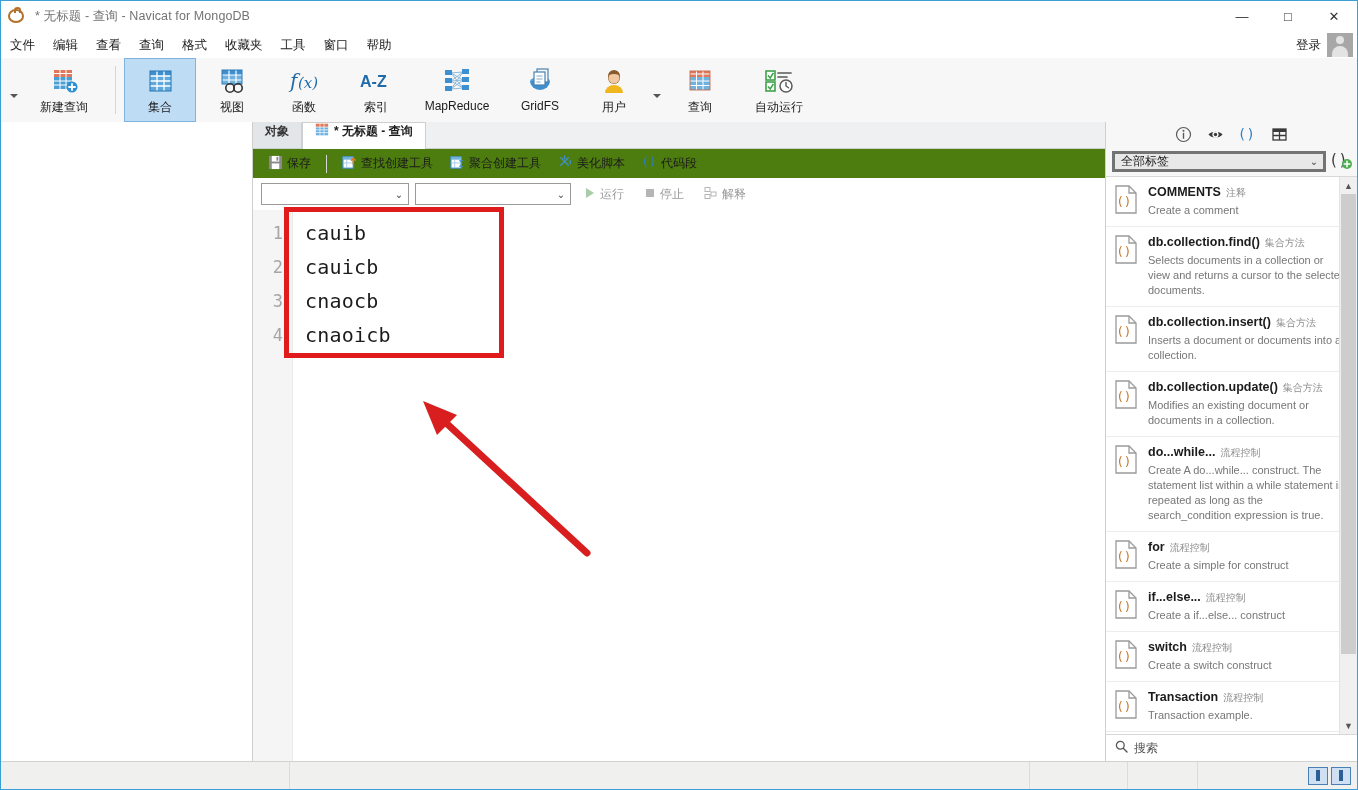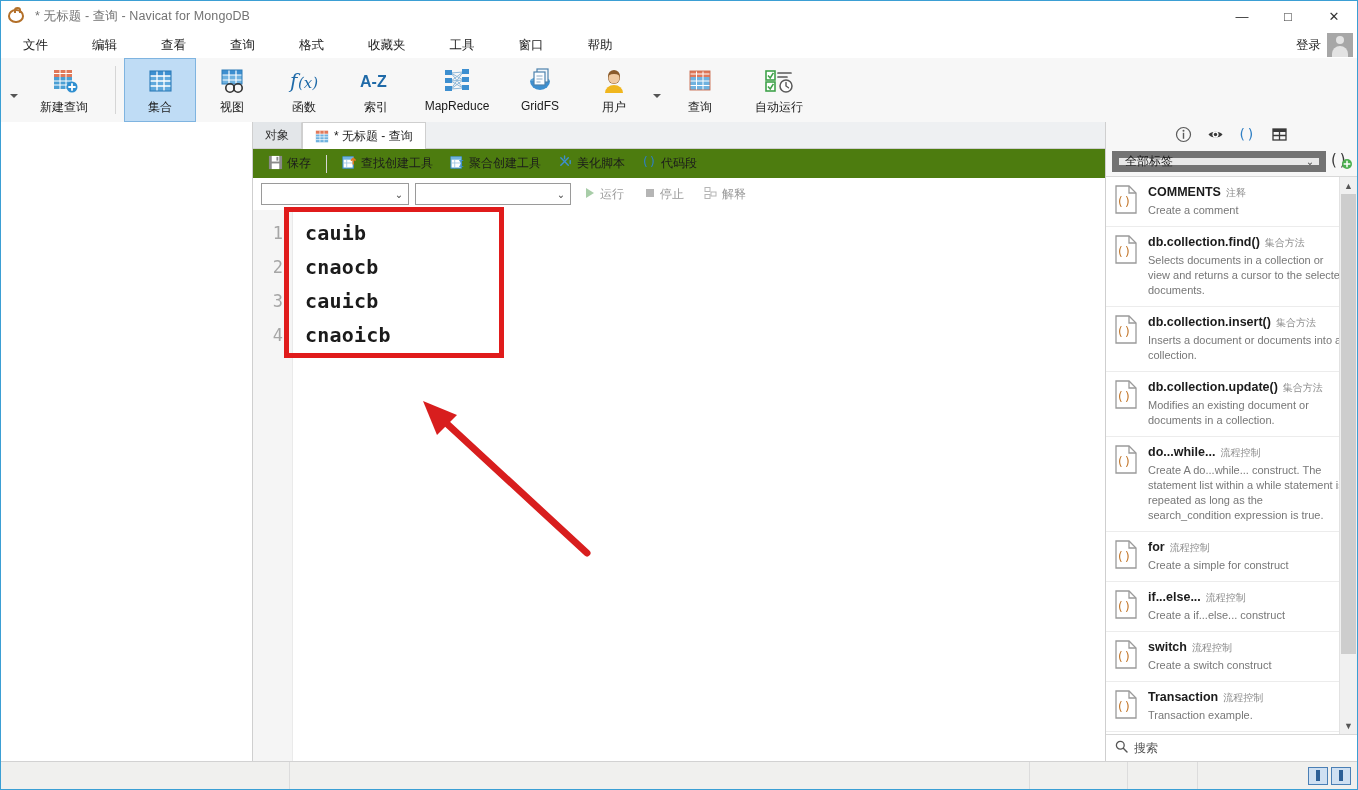--- a/index.html
+++ b/index.html
@@ -20,21 +20,21 @@
               border-radius:50% 50% 48% 48%;box-sizing:border-box;}
   .logo .ring:after{content:"";position:absolute;left:4px;top:-4px;width:7px;height:6px;
               border:2.4px solid #b3702a;border-bottom:none;border-radius:50% 50% 0 0;box-sizing:border-box;}
   .title-text{font-size:12.5px;color:#737373;letter-spacing:.1px;}
   .wincontrols{margin-left:auto;display:flex;height:30px;}
   .wc{width:46px;height:30px;display:flex;align-items:center;justify-content:center;
       font-size:13px;color:#333;}
 
   
   .menubar{height:26px;display:flex;align-items:center;background:#fff;position:relative;}
-  .menu-item{padding:3px 22px;font-size:12.5px;color:#1b1b1b;cursor:default;}
+  .menu-item{padding:3px 9px;font-size:12.5px;color:#1b1b1b;cursor:default;}
   .menu-right{margin-left:auto;display:flex;align-items:center;padding-right:4px;}
   .login-text{font-size:12.5px;color:#1b1b1b;margin-right:6px;}
   .avatar{width:26px;height:24px;background:#a7a7a7;position:relative;overflow:hidden;}
   .avatar:before{content:"";position:absolute;left:9px;top:3px;width:8px;height:8px;border-radius:50%;background:#e3e3e3;}
   .avatar:after{content:"";position:absolute;left:5px;top:13px;width:16px;height:12px;border-radius:8px 8px 0 0;background:#e3e3e3;}
 
   
   .toolbar{height:64px;background:#f7f7f7;border-bottom:1px solid #dcdcdc;
            display:flex;align-items:stretch;padding-left:6px;position:relative;}
   .tgroup{display:flex;align-items:stretch;}
@@ -52,22 +52,22 @@
   
   .body{position:absolute;left:0;right:0;top:121px;bottom:28px;display:flex;background:#fff;}
   .leftpane{width:251px;background:#fff;border-right:1px solid #cfcfcf;position:relative;}
   .centerpane{flex:1;position:relative;background:#fff;display:flex;flex-direction:column;min-width:0;}
   .rightpane{width:251px;background:#f7f7f7;border-left:1px solid #cfcfcf;
              display:flex;flex-direction:column;position:relative;}
 
   
   .tabstrip{height:26px;background:#eef0f2;display:flex;align-items:flex-end;
             border-bottom:1px solid #cfcfcf;padding-left:0;}
-  .tab{height:25px;display:flex;align-items:center;padding:0 12px;font-size:12px;color:#333;
-       background:#e3e6e9;border-right:1px solid #cfcfcf;border-top:1px solid transparent;cursor:default;}
+  .tab{height:25px;display:flex;padding:0 12px;font-size:12px;color:#333;
+       background:#e3e6e9;border-right:1px solid #cfcfcf;border-top:1px solid transparent;cursor:default;font-weight:bold;}
   .tab.active{background:#ffffff;border-top:1px solid #cfcfcf;border-left:1px solid #cfcfcf;
               height:26px;margin-bottom:-1px;color:#1b1b1b;}
   .tab .ticon{margin-right:5px;display:flex;}
 
   
   .qtools{height:29px;display:flex;align-items:center;padding-left:8px;background:#4d7c0f;gap:3px;}
   .qt{display:flex;align-items:center;gap:4px;padding:3px 6px;font-size:12px;color:#1b1b1b;cursor:default;
       border:1px solid transparent;border-radius:2px;white-space:nowrap;}
   .qt.dis{color:#9a9a9a;}
   .qsep{width:1px;height:18px;background:#d6d6d6;margin:0 5px;}
@@ -82,32 +82,32 @@
   .chev{width:18px;display:flex;align-items:center;justify-content:center;color:#4a4a4a;font-size:10px;}
 
   
   .editor{flex:1;position:relative;background:#fff;display:flex;overflow:hidden;}
   .gutter{width:40px;background:#f5f5f5;border-right:1px solid #eaeaea;
           padding-top:6px;box-sizing:border-box;}
   .gl{height:34px;line-height:34px;text-align:right;padding-right:9px;
       font-family:"DejaVu Sans Mono","Liberation Mono",monospace;font-size:17px;color:#a6a6a6;}
   .codearea{flex:1;padding-top:6px;padding-left:12px;}
   .cl{height:34px;line-height:34px;font-family:"DejaVu Sans Mono","Liberation Mono",monospace;
-      font-size:20px;color:#1b1b1b;letter-spacing:.2px;font-weight:bold;}
+      font-size:20px;color:#1b1b1b;letter-spacing:.2px;}
 
   
   .redbox{position:absolute;left:283px;top:206px;width:220px;height:151px;
           border:5px solid #e01b1b;box-sizing:border-box;pointer-events:none;z-index:30;}
   .redarrow{position:absolute;left:408px;top:390px;width:200px;height:180px;z-index:30;pointer-events:none;}
 
   
   .rp-icons{height:24px;display:flex;align-items:center;justify-content:center;gap:14px;background:#f7f7f7;}
   .rp-ic{width:18px;height:18px;display:flex;align-items:center;justify-content:center;cursor:default;}
   .rp-filter{height:30px;display:flex;align-items:center;padding:0 4px 0 6px;gap:5px;background:#f7f7f7;}
-  .rp-select{flex:1;height:21px;background:#e8e8e8;border:7px solid #737373;display:flex;align-items:center;
+  .rp-select{flex:1;height:21px;background:#e8e8e8;border:3px solid #737373;display:flex;align-items:center;
              padding-left:6px;font-size:12px;color:#1b1b1b;box-sizing:border-box;}
   .rp-list{flex:1;background:#fff;overflow:hidden;position:relative;border-top:1px solid #d8d8d8;}
   .sn{display:flex;padding:8px 10px 8px 8px;border-bottom:1px solid #ececec;gap:8px;}
   .sn-ic{flex:none;width:26px;height:30px;position:relative;}
   .sn-ic svg{display:block;}
   .sn-body{flex:1;min-width:0;}
   .sn-title{font-size:12.5px;font-weight:bold;color:#1b1b1b;display:flex;align-items:baseline;gap:5px;}
   .sn-cat{font-size:10px;font-weight:normal;color:#8d8d8d;}
   .sn-desc{font-size:11px;color:#777;line-height:15px;margin-top:3px;}
   .rp-search{height:26px;border-top:1px solid #d8d8d8;display:flex;align-items:center;gap:6px;
@@ -445,22 +445,22 @@
 
       <div class="editor">
         <div class="gutter">
           <div class="gl">1</div>
           <div class="gl">2</div>
           <div class="gl">3</div>
           <div class="gl">4</div>
         </div>
         <div class="codearea">
           <div class="cl">cauib</div>
+          <div class="cl">cauicb</div>
           <div class="cl">cnaocb</div>
-          <div class="cl">cauicb</div>
           <div class="cl">cnaoicb</div>
         </div>
       </div>
     </div>
 
     <div class="rightpane">
       <div class="rp-icons">
         <div class="rp-ic">
           <svg width="17" height="17" viewBox="0 0 17 17">
             <circle cx="8.5" cy="8.5" r="7" fill="none" stroke="#5a5a5a" stroke-width="1.2"></circle>

